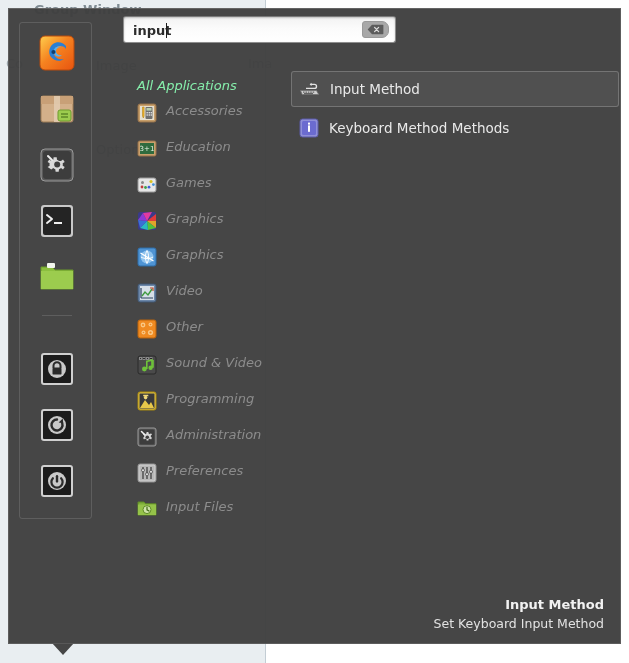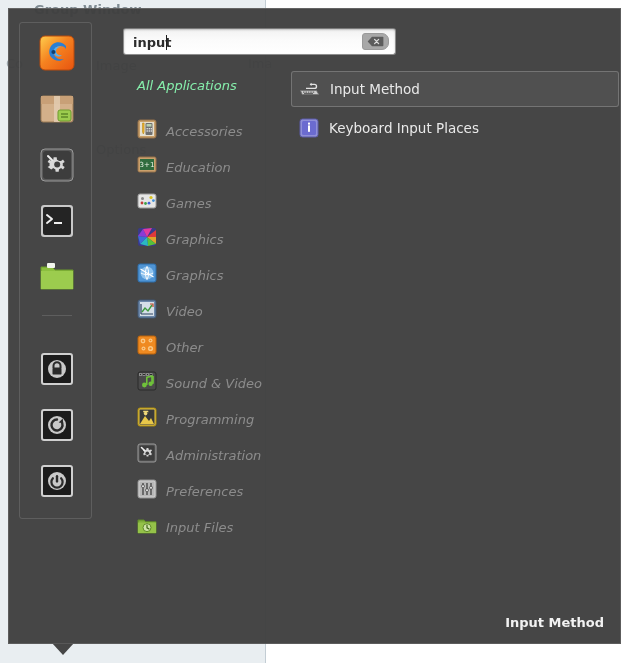--- a/index.html
+++ b/index.html
@@ -40,21 +40,21 @@
   .fav-item{
     position:absolute;left:0;width:73px;height:48px;
     display:flex;align-items:center;justify-content:center;
   }
   .fav-sep{position:absolute;left:22px;width:30px;height:1px;background:rgba(140,140,140,0.35);}
 
   .ic{display:block;}
 
   
   .search-wrap{
-    position:absolute;left:114px;top:19px;width:273px;height:27px;
+    position:absolute;left:114px;top:7px;width:273px;height:27px;
     background:linear-gradient(to bottom,#f2f2f2 0%,#fbfbfb 45%,#ffffff 100%);
     border:1px solid #8d8d8d;border-top-color:#7a7a7a;border-radius:3px;
     box-sizing:border-box;
     box-shadow:inset 0 1px 2px rgba(0,0,0,.22);
   }
   .search-input{
     position:absolute;left:9px;top:4px;width:225px;height:19px;
     border:0;outline:0;background:transparent;
     font-family:"DejaVu Sans","Liberation Sans",sans-serif;
     font-size:13px;font-weight:bold;color:#2c2c2c;padding:0;
@@ -67,21 +67,21 @@
     border:1px solid #9a9a9a;box-sizing:border-box;
   }
 
   
   .cats{position:absolute;left:114px;top:58px;width:150px;}
   .cat-head{
     height:36px;display:flex;align-items:center;padding-left:14px;
     font-style:italic;font-size:13px;color:#86efac;
   }
   .cat-row{
-    height:36px;display:flex;align-items:flex-end;padding-left:14px;gap:9px;
+    height:36px;display:flex;align-items:flex-start;padding-left:14px;gap:9px;
   }
   .cat-label{font-style:italic;font-size:13px;color:#8c8c8c;white-space:nowrap;}
 
   
   .results{position:absolute;left:282px;top:62px;width:328px;}
   .res-row{
     height:34px;display:flex;align-items:center;gap:10px;padding-left:7px;
     box-sizing:border-box;border:1px solid transparent;border-radius:3px;
   }
   .res-row.sel{
@@ -406,22 +406,23 @@
 
       <div style="height:4px"></div>
 
       <div class="res-row">
         <svg width="20" height="20" viewBox="0 0 20 20">
           <rect x="1" y="1" width="18" height="18" rx="2.5" fill="#8f8fd8" stroke="#5a5aa8"></rect>
           <rect x="3" y="3" width="14" height="14" rx="1.5" fill="#6b6bd0"></rect>
           <rect x="9" y="7.4" width="2" height="6.4" fill="#ffffff"></rect>
           <rect x="9" y="4.6" width="2" height="2" fill="#ffffff"></rect>
         </svg>
-        <span class="res-label">Keyboard Input Places</span>
+        <span class="res-label">Keyboard Method Methods</span>
       </div>
     </div>
 
     <div class="status">
       <div class="status-title">Input Method</div>
+      <div class="status-desc">Set Keyboard Input Method</div>
     </div>
 
   </div>
 </div>
 
 </body></html>

